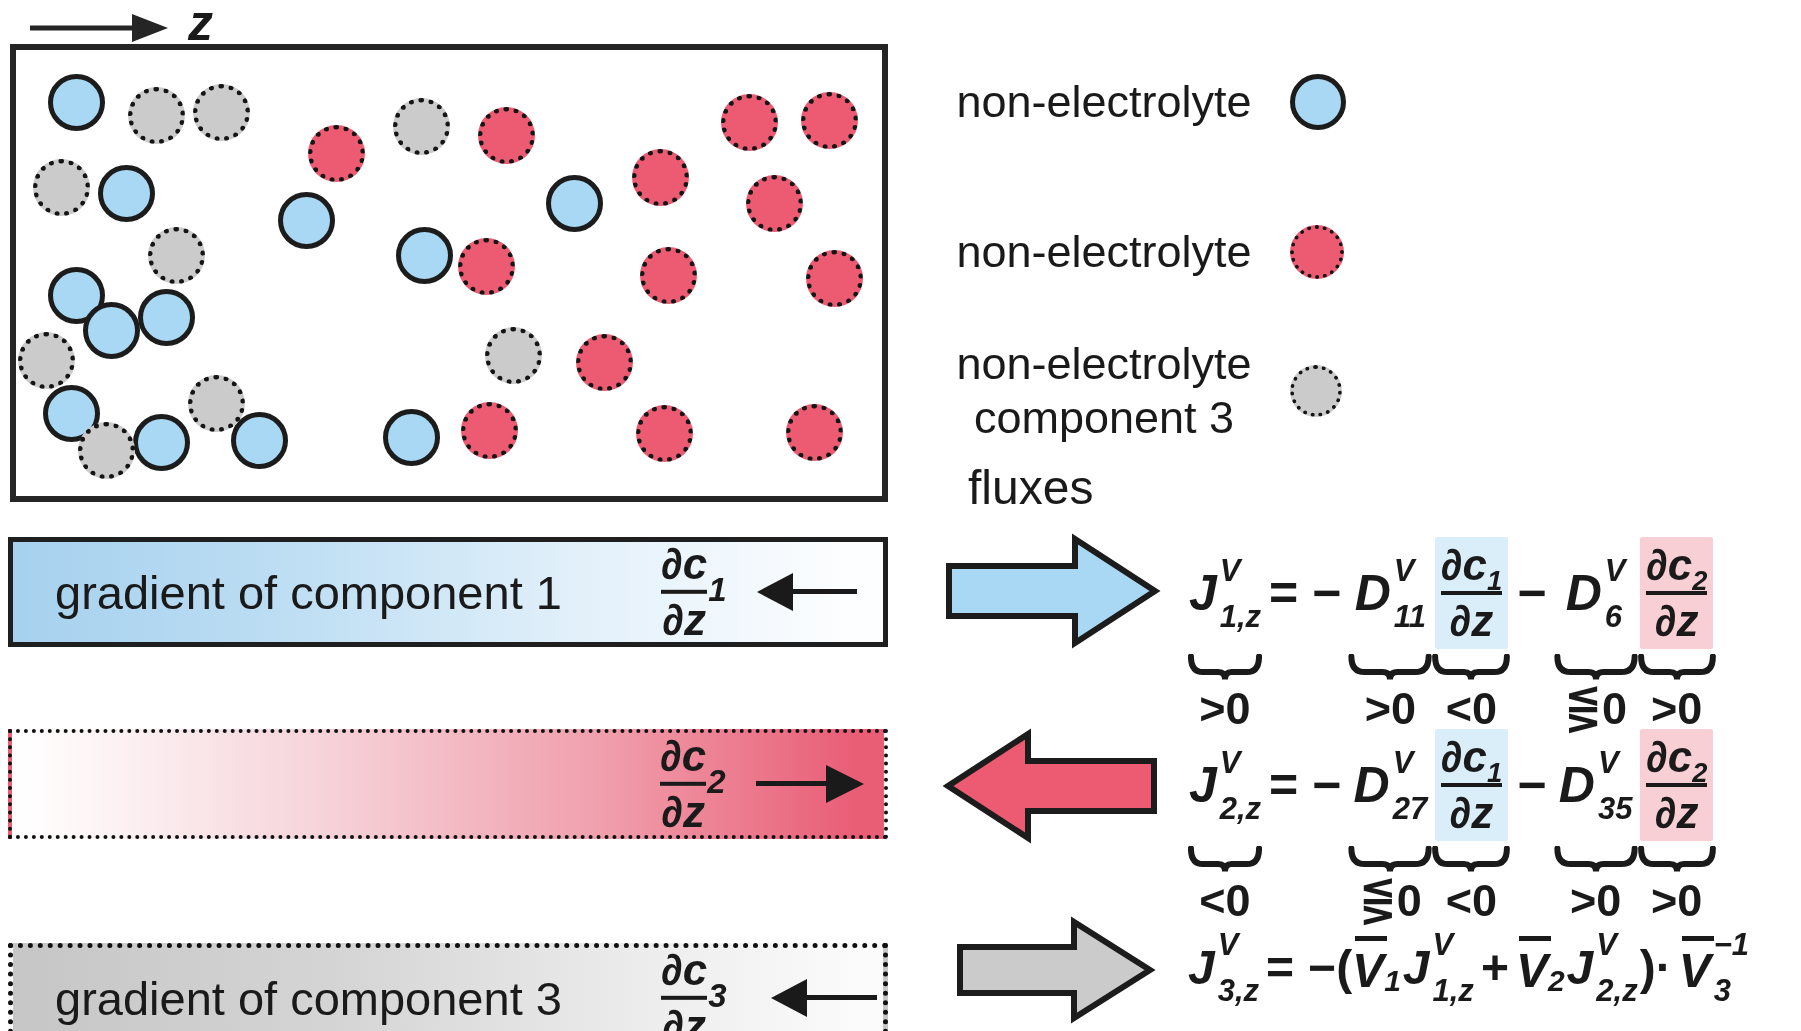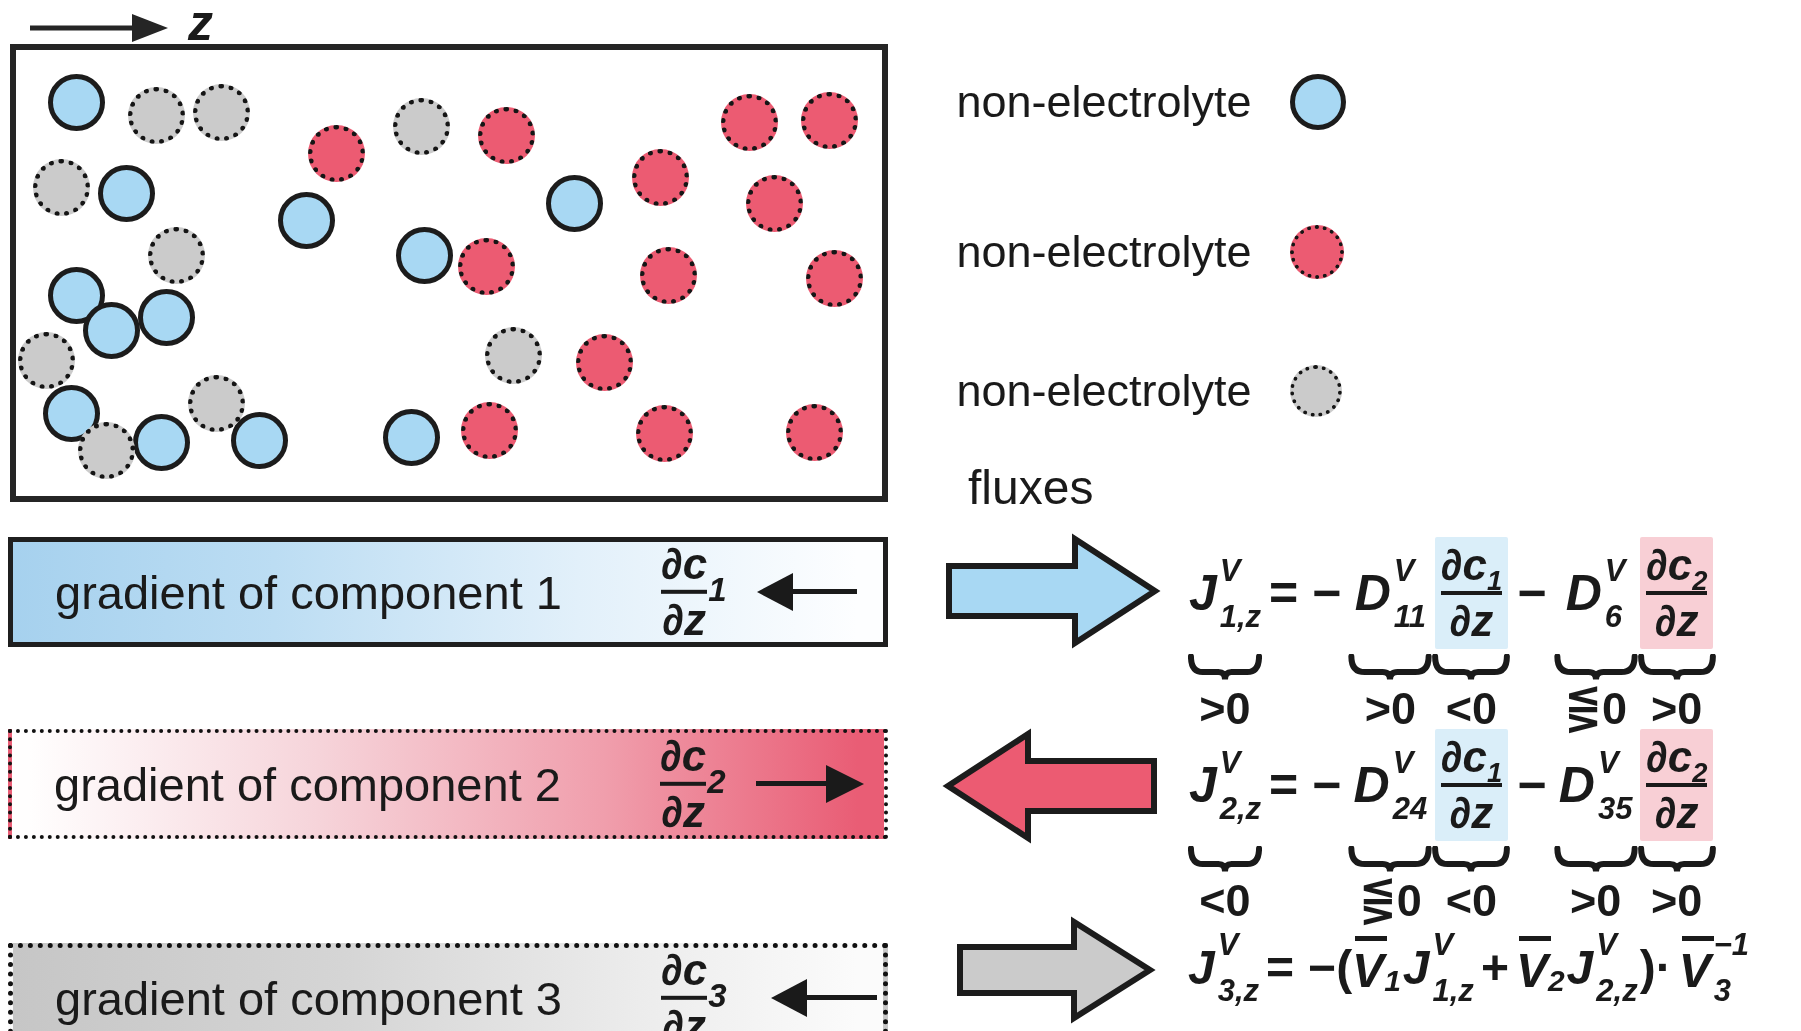--- a/index.html
+++ b/index.html
@@ -130,20 +130,21 @@
   </div>
   <div class="legend-item" style="top:196px">
     <div class="legend-text">
       <div>non-electrolyte</div>
     </div>
     <div class="legend-dot ld2"></div>
   </div>
   <div class="legend-item" style="top:335px">
     <div class="legend-text">
       <div>non-electrolyte</div>
+      <div>component 3</div>
     </div>
     <div class="legend-dot ld3"></div>
   </div>
 
   <div class="bar bar1">
     <span class="bar-label">gradient of component 1</span>
     <span class="bar-math">
       <span class="frac">
         <span>∂c</span>
         <span class="fline"></span>
@@ -151,21 +152,20 @@
       </span>
       <span class="fsub">1</span>
     </span>
     <svg class="bar-arrow arrL" width="104" height="48" viewBox="0 0 104 48">
       <rect x="30" y="21" width="72" height="5" fill="#1a1a1a"></rect>
       <polygon points="2,24 38,5 38,43" fill="#1a1a1a"></polygon>
     </svg>
   </div>
 
   <div class="bar bar2">
-    <span class="bar-label">gradient of component 2</span>
     <span class="bar-math">
       <span class="frac">
         <span>∂c</span>
         <span class="fline"></span>
         <span>∂z</span>
       </span>
       <span class="fsub">2</span>
     </span>
     <svg class="bar-arrow arrR" width="112" height="48" viewBox="0 0 112 48">
       <rect x="2" y="21" width="72" height="5" fill="#1a1a1a"></rect>
@@ -300,21 +300,21 @@
         <div class="eterm op">=</div>
       </div>
     <div class="ecol">
         <div class="eterm op">−</div>
       </div>
     <div class="ecol">
       <div class="eterm">
           <span class="mi">D</span>
           <span class="ss">
             <span class="sup">V</span>
-            <span class="sub">24</span>
+            <span class="sub">27</span>
           </span>
         </div>
       <svg class="brace" style="width:84px" viewBox="0 0 100 34" preserveAspectRatio="none">
           <path d="M4 3 Q4 22 20 22 L41 22 Q50 22 50 31 Q50 22 59 22 L80 22 Q96 22 96 3" fill="none" stroke="#1a1a1a" stroke-width="6" stroke-linecap="round" vector-effect="non-scaling-stroke"></path>
         </svg>
       <div class="anno">⋚0</div>
     </div>
     <div class="ecol">
       <div class="eterm">
           <span class="efrac hl-blue">

